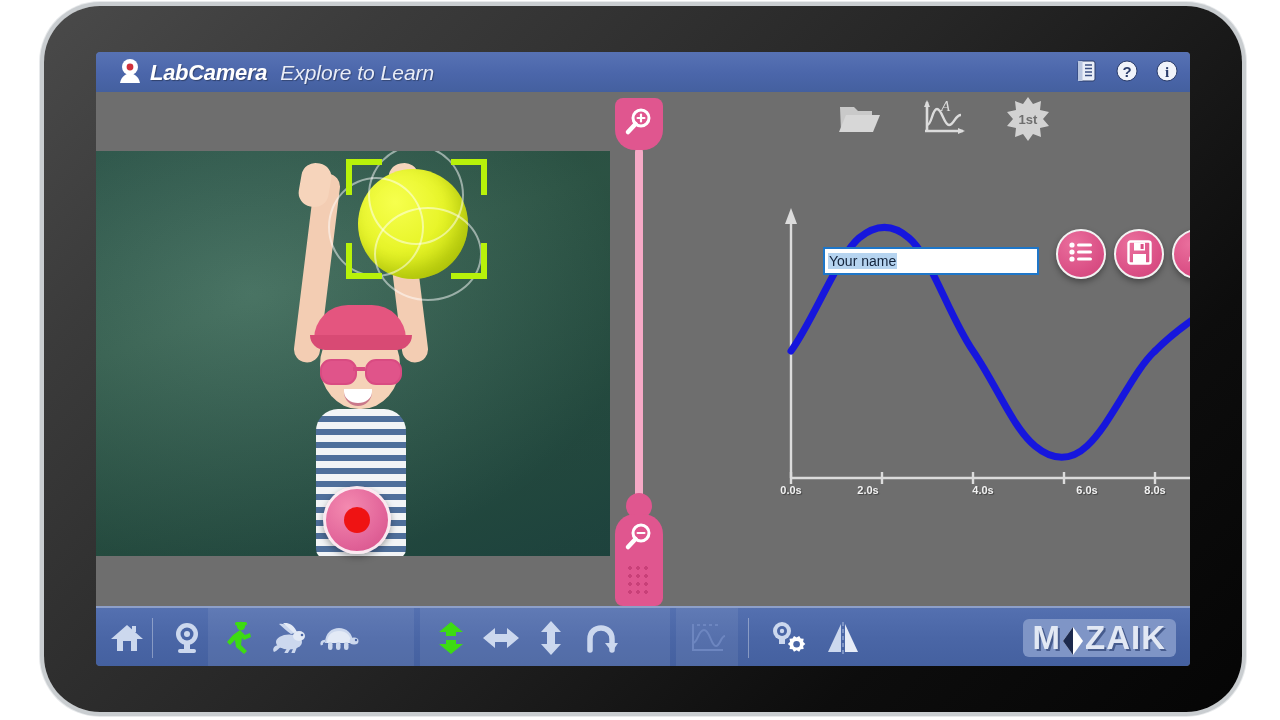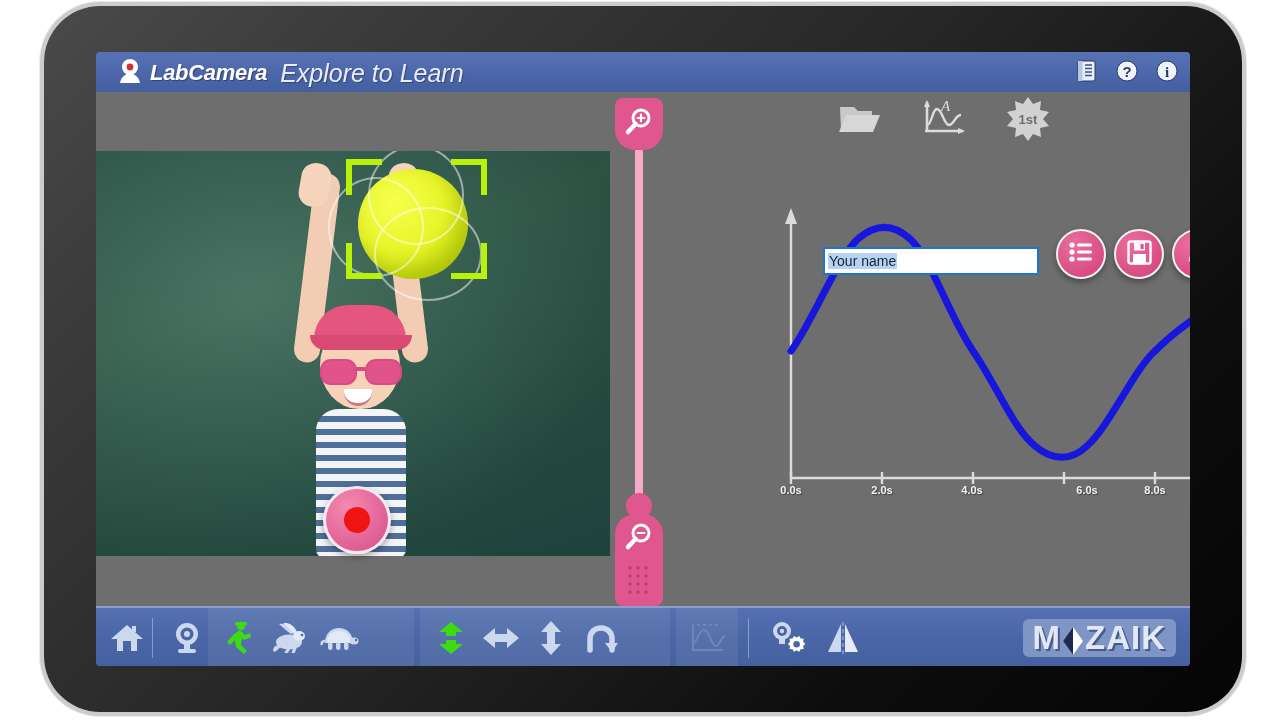--- a/index.html
+++ b/index.html
@@ -29,21 +29,21 @@
     position:absolute;left:0;top:0;width:1193px;height:40px;
     background:linear-gradient(180deg,#5772b4 0%,#4b66aa 55%,#44609f 100%);
     border-bottom:1px solid #32477d;
   }
   .brand{position:absolute;left:22px;top:6px;display:flex;align-items:center;gap:8px;}
   .brand-name{
     color:#fff;font-size:22px;font-weight:bold;font-style:italic;letter-spacing:-.3px;
     text-shadow:1px 1px 1px rgba(0,0,0,.35);
   }
   .brand-tag{
-    color:#e9edf7;font-size:25px;font-style:italic;margin-left:5px;
+    color:#e9edf7;font-size:21px;font-style:italic;margin-left:5px;
     text-shadow:1px 1px 1px rgba(0,0,0,.3);
   }
   .tb-icons{position:absolute;right:16px;top:6px;display:flex;align-items:center;gap:16px;}
   .tb-ico{width:24px;height:26px;display:flex;align-items:center;justify-content:center;cursor:pointer;}
   .tb-ico svg{display:block;}
 
   
   .topstrip{position:absolute;left:0;top:40px;width:1094px;height:54px;background:#6e6e6e;}
   .tools{position:absolute;left:740px;top:45px;display:flex;gap:36px;align-items:center;}
   .tool{width:48px;height:44px;display:flex;align-items:center;justify-content:center;cursor:pointer;}
@@ -336,22 +336,22 @@
               <line x1="583" y1="326" x2="583" y2="338"></line>
             </g>
 
             <path d="M128,205 C150,175 175,110 196,92 C213,78 230,78 246,92 C268,111 286,170 310,205
                      C334,240 350,282 372,300 C390,315 408,315 424,300 C448,278 470,225 492,205" fill="none" stroke="#1616dd" stroke-width="7" stroke-linecap="round" stroke-linejoin="round"></path>
             <path d="M492,205 C505,192 520,180 538,168" fill="none" stroke="#1616dd" stroke-width="7" stroke-linecap="round"></path>
           </svg>
 
           <div class="xlabels">
             <span style="left:128px">0.0s</span>
-            <span style="left:219px">2.0s</span>
-            <span style="left:309px">4.0s</span>
+            <span style="left:205px">2.0s</span>
+            <span style="left:320px">4.0s</span>
             <span style="left:424px">6.0s</span>
             <span style="left:492px">8.0s</span>
 
           </div>
 
 
           <div class="nameinput">
             <span title="Your name">Your name</span>
           </div>
 

